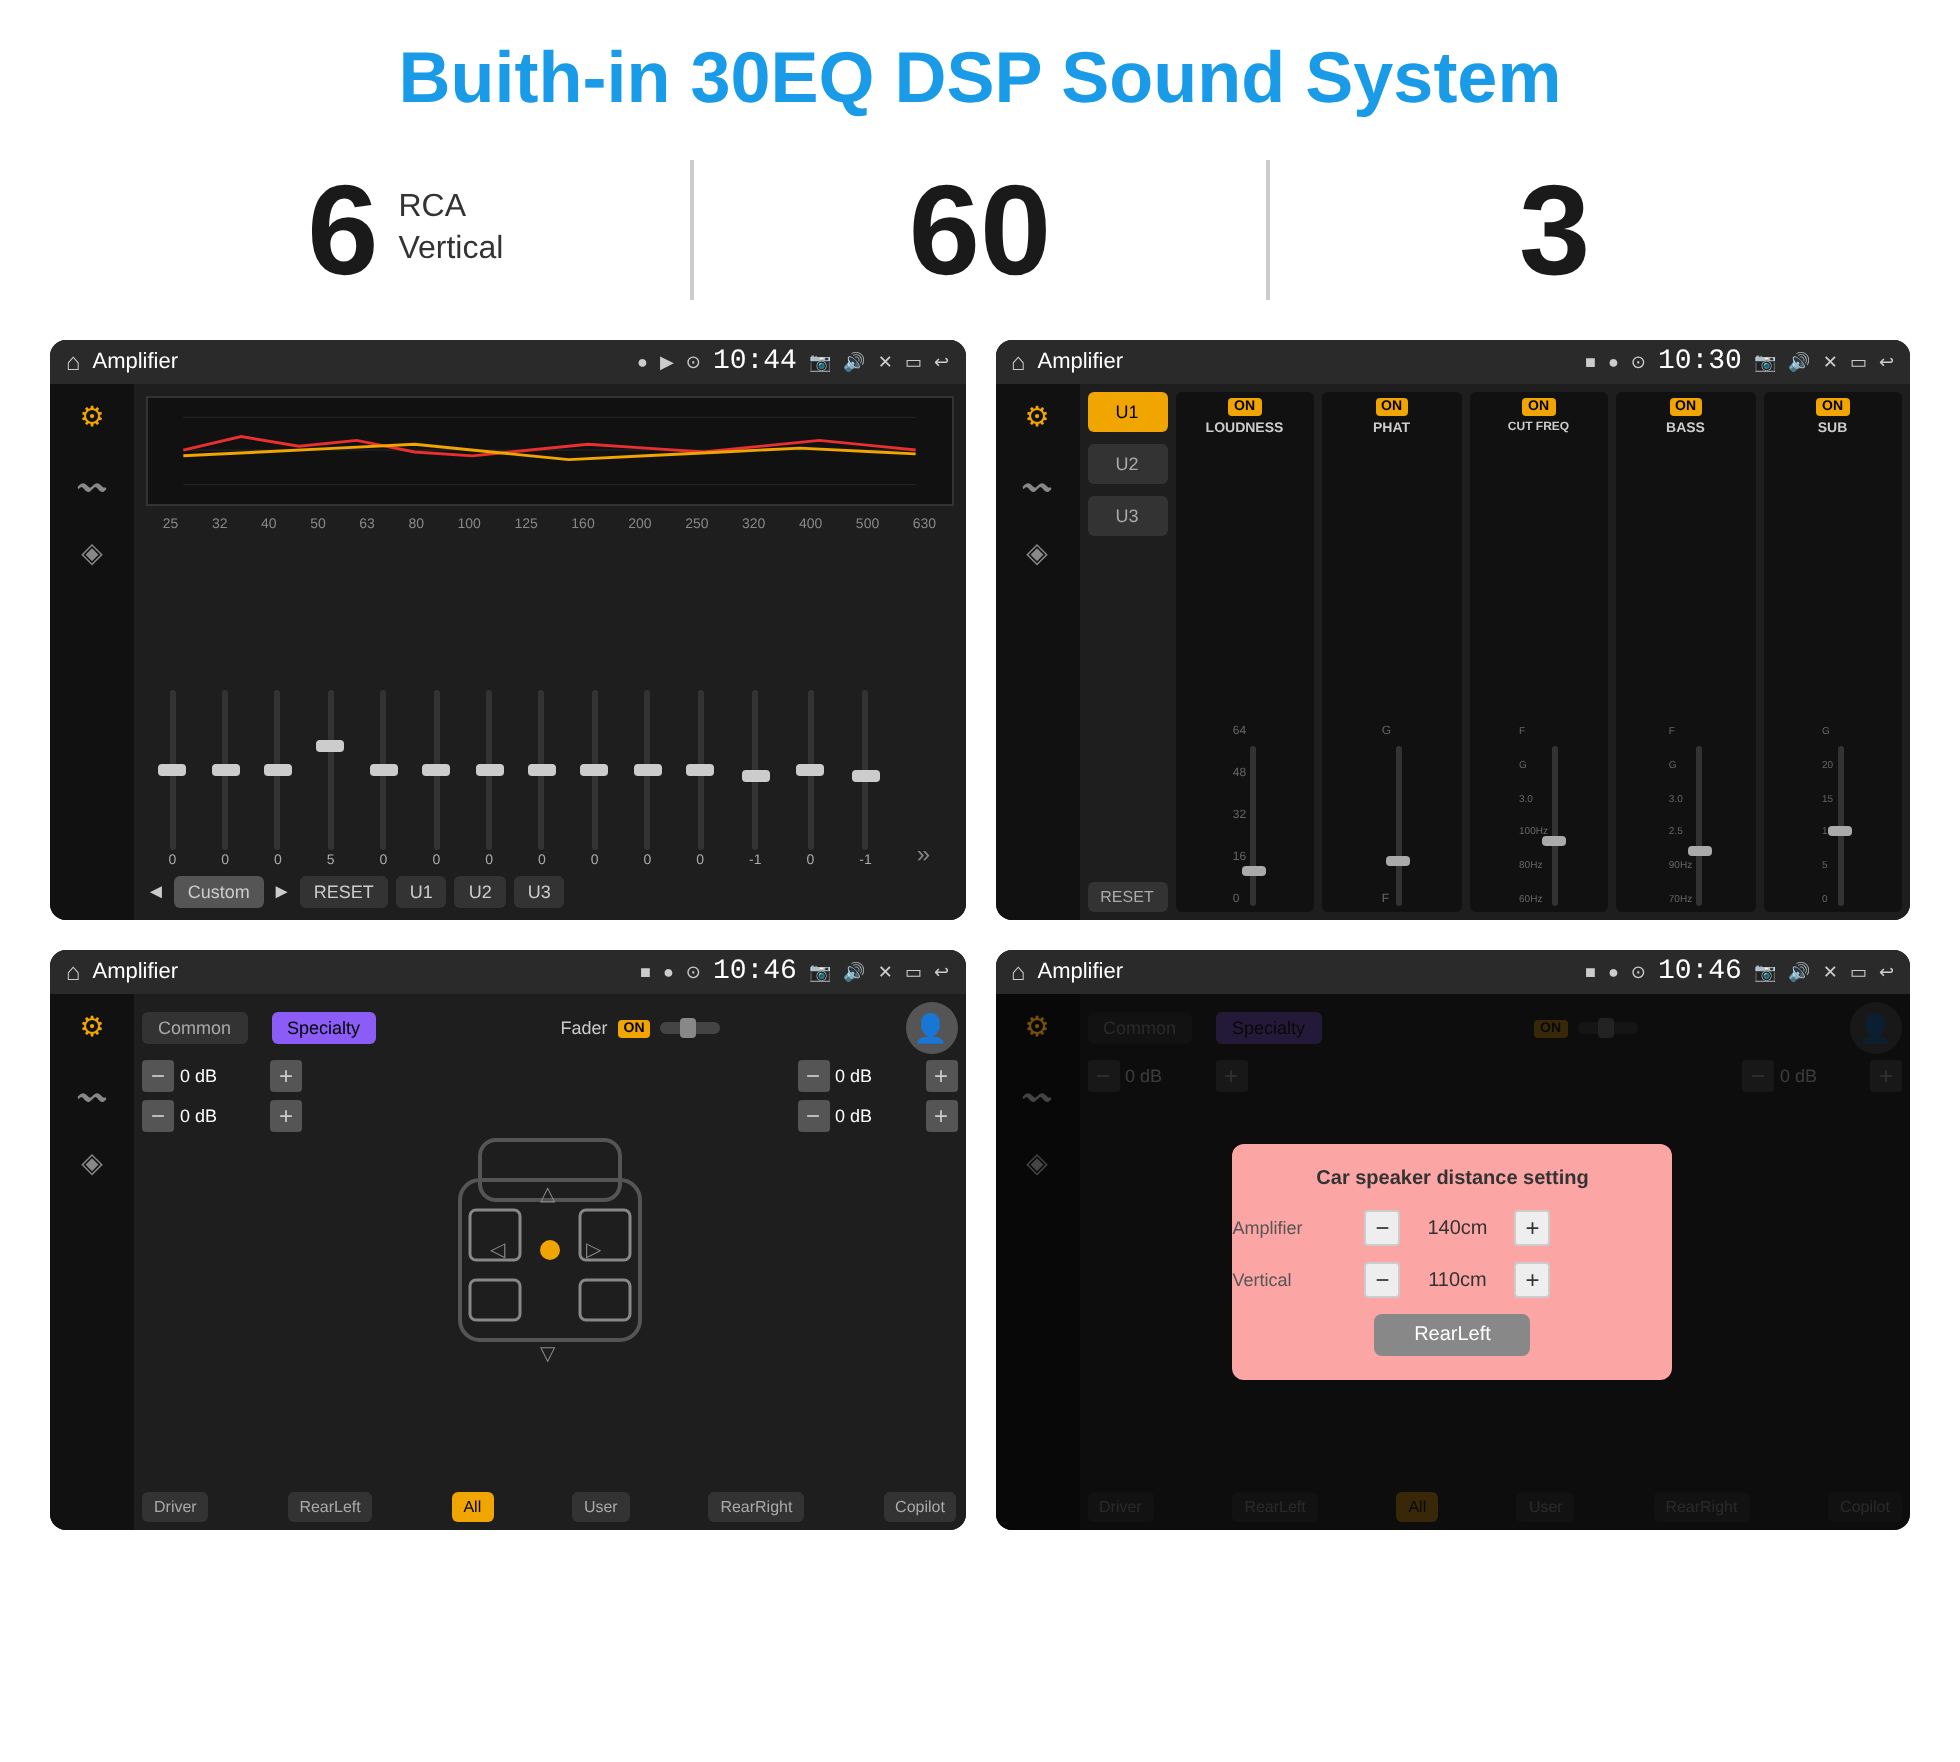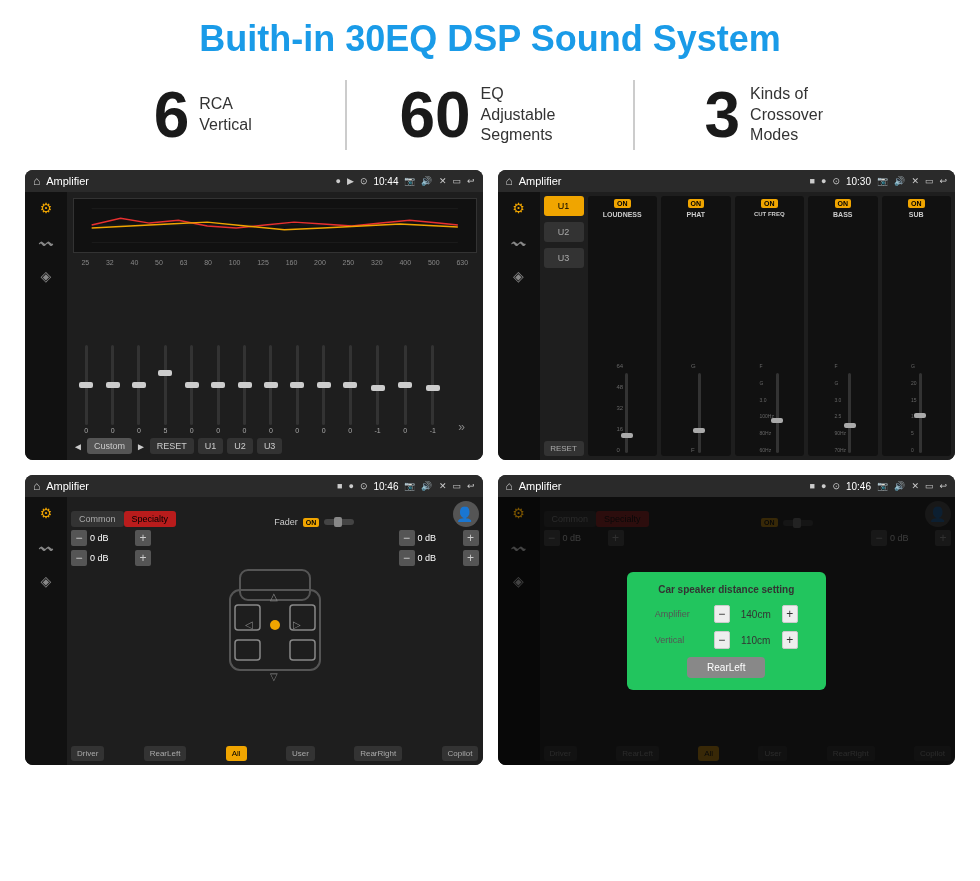--- a/index.html
+++ b/index.html
@@ -90,22 +90,23 @@
       color: #fff;
       flex: 1;
     }
 
     .status-icon {
       font-size: 9px;
       color: #ccc;
     }
 
     .status-time {
-      font-size: 10px;
+      font-size: 14px;
       color: #fff;
+      font-family: Liberation Mono, monospace;
     }
 
     
     .screen-content {
       display: flex;
       height: calc(100% - 22px);
     }
 
     
     .sidebar {
@@ -348,36 +349,36 @@
       flex: 1;
       background: #1e1e1e;
       padding: 4px;
       display: flex;
       flex-direction: column;
       gap: 3px;
     }
 
     .cs-top-bar {
       display: flex;
-      align-items: flex-end;
-      gap: 0;
+      align-items: center;
+      gap: 12px;
     }
 
     .cs-tab {
       background: #333;
       color: #aaa;
       border: none;
       padding: 3px 8px;
       border-radius: 3px;
       font-size: 9px;
       cursor: pointer;
     }
 
     .cs-tab.active {
-      background: #b91c1c;
+      background: #8b5cf6;
       color: #000;
     }
 
     .cs-fader-label {
       font-size: 9px;
       color: #ccc;
     }
 
     .cs-on-badge {
       background: #f0a500;
@@ -518,24 +519,24 @@
       right: 0;
       bottom: 0;
       background: rgba(0,0,0,0.5);
       display: flex;
       align-items: center;
       justify-content: center;
       z-index: 10;
     }
 
     .dialog-box {
-      background: #22c55e;
+      background: #fca5a5;
       border-radius: 6px;
-      padding: 12px 28px;
-      width: 199px;
+      padding: 12px 0;
+      width: 220px;
     }
 
     .dialog-title {
       font-size: 10px;
       font-weight: bold;
       color: #333;
       margin-bottom: 10px;
       text-align: center;
     }
 
@@ -611,28 +612,24 @@
 
 <div class="stats-row">
   <div class="stat-item">
     <span class="stat-number">6</span>
     <span class="stat-text" style="white-space:pre-line">RCA
 Vertical</span>
   </div>
   <div class="stat-divider"></div>
   <div class="stat-item">
     <span class="stat-number">60</span>
-    <span class="stat-text" style="white-space:pre-line">EQ Adjustable
-Segments</span>
   </div>
   <div class="stat-divider"></div>
   <div class="stat-item">
     <span class="stat-number">3</span>
-    <span class="stat-text" style="white-space:pre-line">Kinds of
-Crossover Modes</span>
   </div>
 </div>
 
 <div class="screens-grid">
 
   <div class="screen-container">
 
     <div class="status-bar">
       <span class="status-home-icon">⌂</span>
       <span class="status-title">Amplifier</span>

